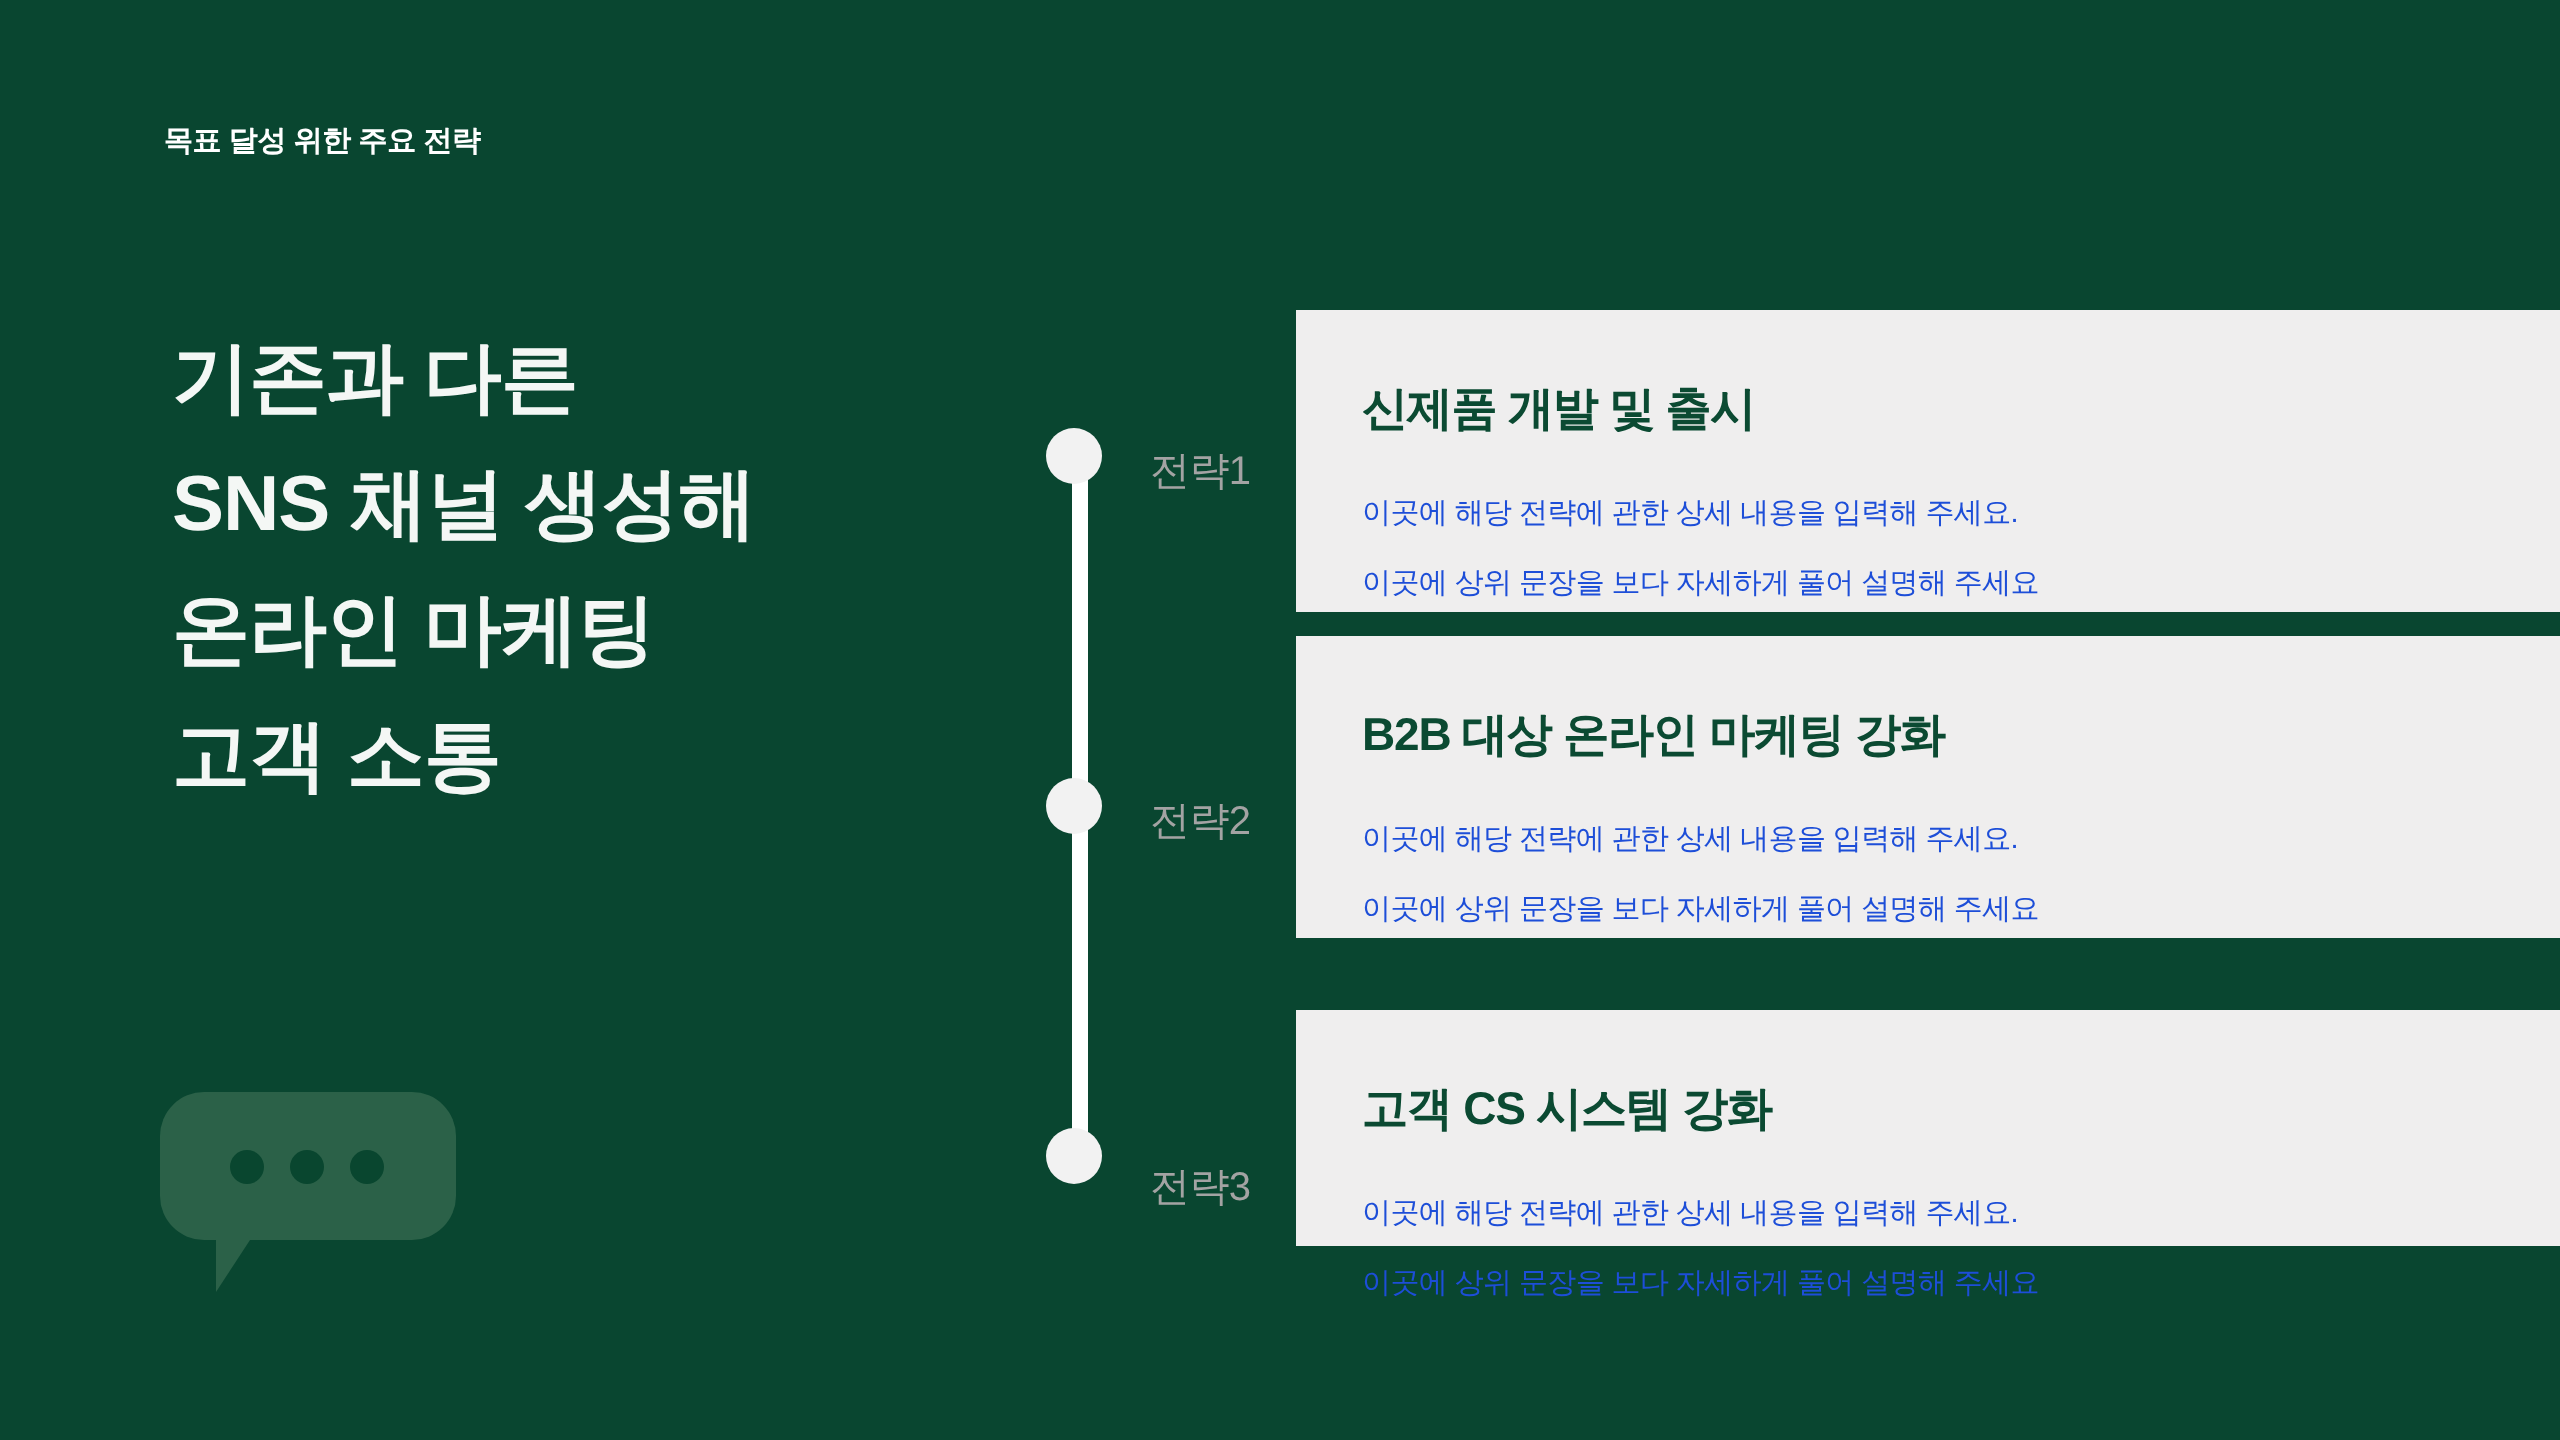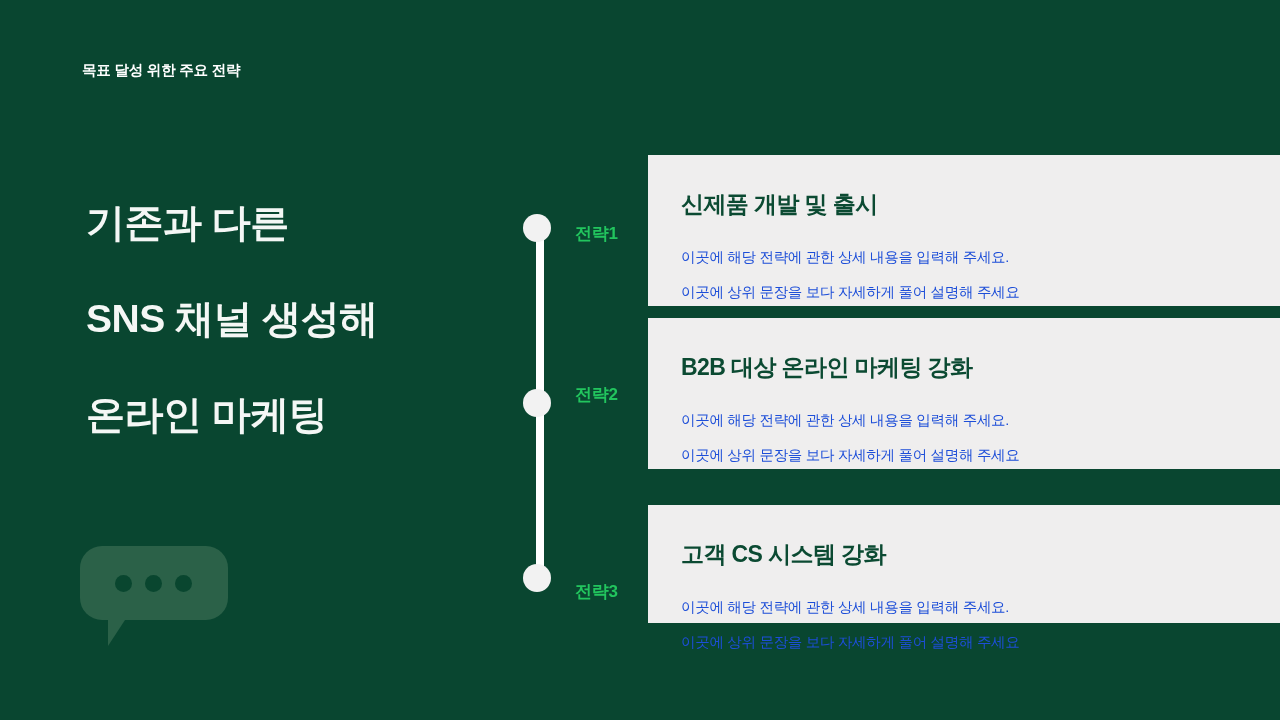--- a/index.html
+++ b/index.html
@@ -52,21 +52,21 @@
     position:absolute;
     left:70px;
     top:146px;
     font-size:39px;
     font-weight:bold;
     line-height:55px;
     color:#f4f7f5;
     letter-spacing:-0.5px;
     white-space:nowrap;
   }
-  .headline-line { display:block;margin-top:33px; }
+  .headline-line { display:block; }
 
   
   .chat-bubble {
     position:absolute;
     left:72px;
     top:538px;
     width:148px;
     height:88px;
   }
   .chat-bubble .bubble-body {
@@ -115,28 +115,28 @@
     border-radius:50%;
     background:#f2f2f2;
   }
   .tl-node-1 { top:206px; }
   .tl-node-2 { top:381px; }
   .tl-node-3 { top:556px; }
 
   .tl-label {
     position:absolute;
     left:563px;
-    font-size:17px;
-    font-weight:bold;
-    color:#22c55e;
+    font-size:20px;
+    font-weight:normal;
+    color:#a3a3a3;
     white-space:nowrap;
     letter-spacing:-0.3px;
   }
   .tl-label-1 { top:210px; }
-  .tl-label-2 { top:371px;text-align:center; }
+  .tl-label-2 { top:385px;text-align:center; }
   .tl-label-3 { top:568px; }
 
   
   .card {
     position:absolute;
     left:640px;
     right:0;
     background:#efeeee;
     padding:30px 0 0 29px;
   }
@@ -166,20 +166,21 @@
 
 <div class="slide">
 
   <div class="header-left">목표 달성 위한 주요 전략</div>
 
 
   <div class="headline">
     <span class="headline-line">기존과 다른</span>
     <span class="headline-line">SNS 채널 생성해</span>
     <span class="headline-line">온라인 마케팅</span>
+    <span class="headline-line">고객 소통</span>
   </div>
 
   <div class="chat-bubble">
     <div class="bubble-body"></div>
     <div class="bubble-tail"></div>
     <div class="dot dot-1"></div>
     <div class="dot dot-2"></div>
     <div class="dot dot-3"></div>
   </div>
 

